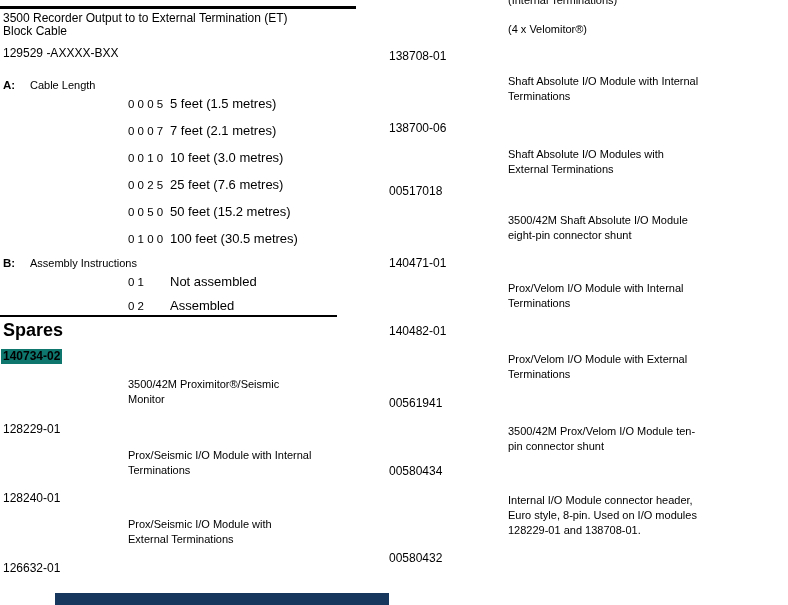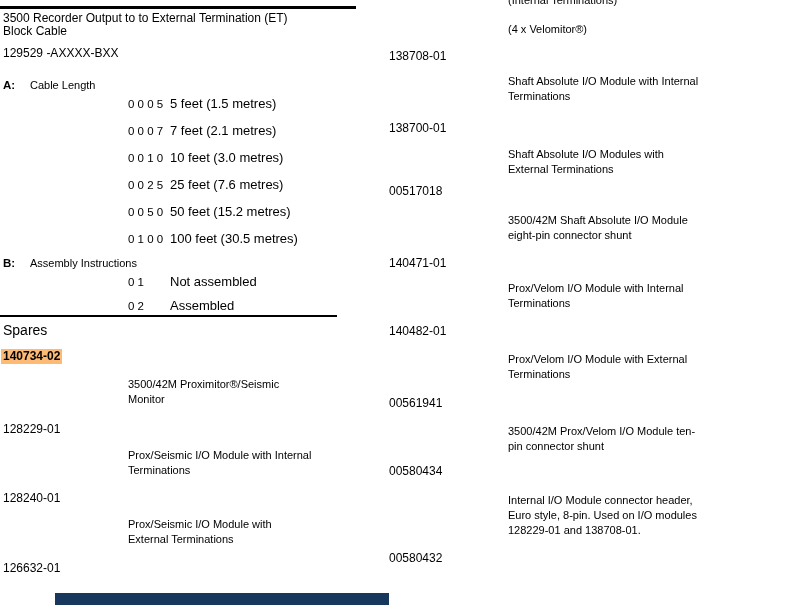--- a/index.html
+++ b/index.html
@@ -10,22 +10,22 @@
   }
   .abs{position:absolute}
   .rule{background:#000;position:absolute}
   .title{font-weight:normal;font-size:12px;line-height:13px;white-space:pre-line;width:370px}
   .pn{font-weight:normal;font-size:12px;line-height:14px}
   .key{font-weight:bold;font-size:11.5px;display:inline-block;width:27px}
   .optlabel{font-size:11px}
   .code{font-weight:normal;font-size:11.5px;display:inline-block;min-width:42px}
   .choicedesc{font-size:13px}
   .desc{font-size:11px;line-height:15px;white-space:pre-line;width:250px}
-  .spares-heading{font-weight:normal;font-size:14px;line-height:20px}
-  .hl{background:#fdba74;display:inline-block;padding:0 2px;font-weight:bold;font-size:12px;line-height:15px}
+  .spares-heading{font-weight:bold;font-size:18px;line-height:20px}
+  .hl{background:#0f766e;display:inline-block;padding:0 2px;font-weight:bold;font-size:12px;line-height:15px}
   .bottom-bar{position:absolute;left:55px;top:593px;width:334px;height:12px;background:#17375d}
 </style>
 </head>
 <body>
 
 <div class="rule" style="left:0;top:6px;width:356px;height:3px"></div>
 
 <div class="abs title" style="left:3px;top:12px">3500 Recorder Output to to External Termination (ET)
 Block Cable</div>
 
@@ -87,21 +87,21 @@
 
 <div class="bottom-bar"></div>
 
 <div class="abs desc" style="left:508px;top:-7px">(Internal Terminations)</div>
 <div class="abs desc" style="left:508px;top:22px">(4 x Velomitor®)</div>
 
 <div class="abs pn" style="left:389px;top:49px">138708-01</div>
 <div class="abs desc" style="left:508px;top:74px">Shaft Absolute I/O Module with Internal
 Terminations</div>
 
-<div class="abs pn" style="left:389px;top:121px">138700-01</div>
+<div class="abs pn" style="left:389px;top:121px">138700-06</div>
 <div class="abs desc" style="left:508px;top:147px">Shaft Absolute I/O Modules with
 External Terminations</div>
 
 <div class="abs pn" style="left:389px;top:184px">00517018</div>
 <div class="abs desc" style="left:508px;top:213px">3500/42M Shaft Absolute I/O Module
 eight-pin connector shunt</div>
 
 <div class="abs pn" style="left:389px;top:256px">140471-01</div>
 <div class="abs desc" style="left:508px;top:281px">Prox/Velom I/O Module with Internal
 Terminations</div>

